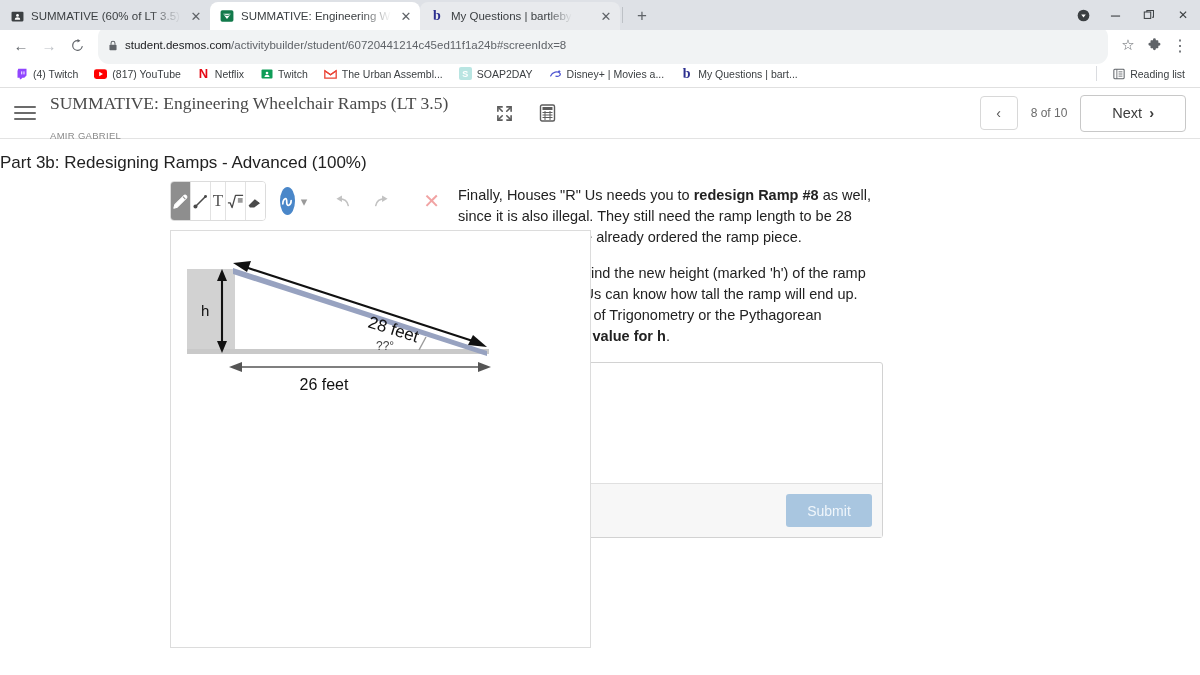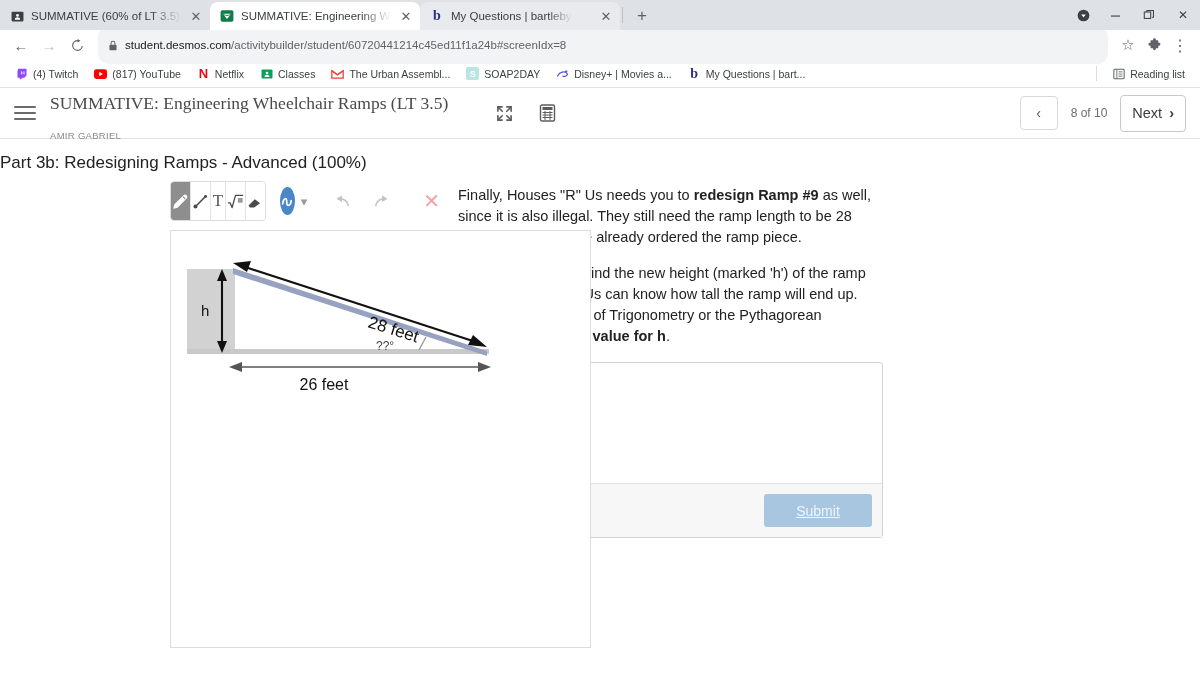--- a/index.html
+++ b/index.html
@@ -83,21 +83,21 @@
   .ds-hicons { display: flex; align-items: center; gap: 26px; margin-left: 34px; }
   .ds-hicon { color: #5c5c5c; display: flex; align-items: center; justify-content: center; }
   .ds-nav { margin-left: auto; display: flex; align-items: center; gap: 13px; }
   .nav-sq {
     width: 38px; height: 34px; border: 1px solid #d8d8d8; border-radius: 4px;
     background: #fff; display: flex; align-items: center; justify-content: center;
     color: #555; font-size: 14px;
   }
   .page-count { font-size: 12px; color: #6b6b6b; }
   .next-btn {
-    height: 37px; padding: 0 11px; border: 1px solid #c8c8c8; border-radius: 4px;
+    height: 37px; padding: 0 31px; border: 1px solid #c8c8c8; border-radius: 4px;
     background: #fff; display: flex; align-items: center; gap: 7px;
     font-size: 14.5px; color: #3c3c3c;
   }
 
   
   .screen-title {
     text-align: left; font-size: 17px; color: #222; padding: 14px 0 8px;
   }
   .content { display: flex; padding: 0 10px; gap: 18px; }
   .left-col { width: 430px; padding-left: 160px; }
@@ -130,23 +130,23 @@
   .answer-area { height: 120px; }
   .answer-bar {
     height: 54px; background: #f7f7f7; border-top: 1px solid #e0e0e0;
     display: flex; align-items: center; padding: 0 10px; gap: 8px;
   }
   .mini-btn {
     width: 32px; height: 32px; border: 1px solid #d8d8d8; border-radius: 4px; background: #fff;
     display: flex; align-items: center; justify-content: center; color: #3d3d3d;
   }
   .submit-btn {
-    margin-left: auto; width: 108px; height: 33px; background: #a9c6e0; color: #f0f6fb;
+    margin-left: auto; width: 86px; height: 33px; background: #a9c6e0; color: #f0f6fb;
     border: none; border-radius: 3px; font-size: 14px; display: flex;
-    align-items: center; justify-content: center; text-decoration: underline;
+    align-items: center; justify-content: center;
   }
   svg { display: block; }
 </style>
 </head>
 <body>
 
 <div class="chrome-tabstrip">
 
   <div class="tab inactive">
     <span class="tab-fav">
@@ -258,21 +258,21 @@
     <span>Netflix</span>
   </div>
   <div class="bm">
     <span class="bm-ico">
       <svg width="12" height="12" viewBox="0 0 24 24">
           <rect x="1" y="3" width="22" height="18" rx="2" fill="#0f9d58"></rect>
           <circle cx="12" cy="10" r="2.6" fill="#fff"></circle>
           <path d="M7 18c0-3 2.4-4.4 5-4.4S17 15 17 18z" fill="#fff"></path>
         </svg>
     </span>
-    <span>Classes</span>
+    <span>Twitch</span>
   </div>
   <div class="bm">
     <span class="bm-ico">
       <svg width="13" height="10" viewBox="0 0 16 12">
           <path d="M1 2l7 5 7-5v9H1z" fill="#fff" stroke="#ea4335" stroke-width="1.6"></path>
           <path d="M1 2l7 5 7-5" fill="none" stroke="#ea4335" stroke-width="1.6"></path>
         </svg>
     </span>
     <span>The Urban Assembl...</span>
   </div>
@@ -425,21 +425,21 @@
         <text x="22" y="79" font-family="Liberation Sans, sans-serif" font-size="15" fill="#111">h</text>
         <text x="188" y="90" font-family="Liberation Sans, sans-serif" font-size="17" fill="#111" transform="rotate(17.5 188 90)">28 feet</text>
         <text x="197" y="113" font-family="Liberation Sans, sans-serif" font-size="12" fill="#444">??°</text>
         <text x="145" y="153" font-family="Liberation Sans, sans-serif" font-size="16" fill="#111" text-anchor="middle">26 feet</text>
       </svg>
     </div>
   </div>
 
   <div class="right-col">
     <p class="prompt-p">
-      <span>Finally, Houses "R" Us needs you to </span><b>redesign Ramp #9</b><span> as well, since it is also illegal.  They still need the ramp length to be 28 feet, because they're already ordered the ramp piece.</span>
+      <span>Finally, Houses "R" Us needs you to </span><b>redesign Ramp #8</b><span> as well, since it is also illegal.  They still need the ramp length to be 28 feet, because they're already ordered the ramp piece.</span>
     </p>
     <p class="prompt-p">
       <span>Then, make sure to find the new height (marked 'h') of the ramp so that Houses "R" Us can know how tall the ramp will end up.  Use your knowledge of Trigonometry or the Pythagorean Theorem to </span><b>find the value for h</b><span>.</span>
     </p>
 
     <div class="answer-box">
       <div class="answer-area" placeholder=""></div>
       <div class="answer-bar">
         <div class="mini-btn">
           <svg width="17" height="15" viewBox="0 0 18 16">

